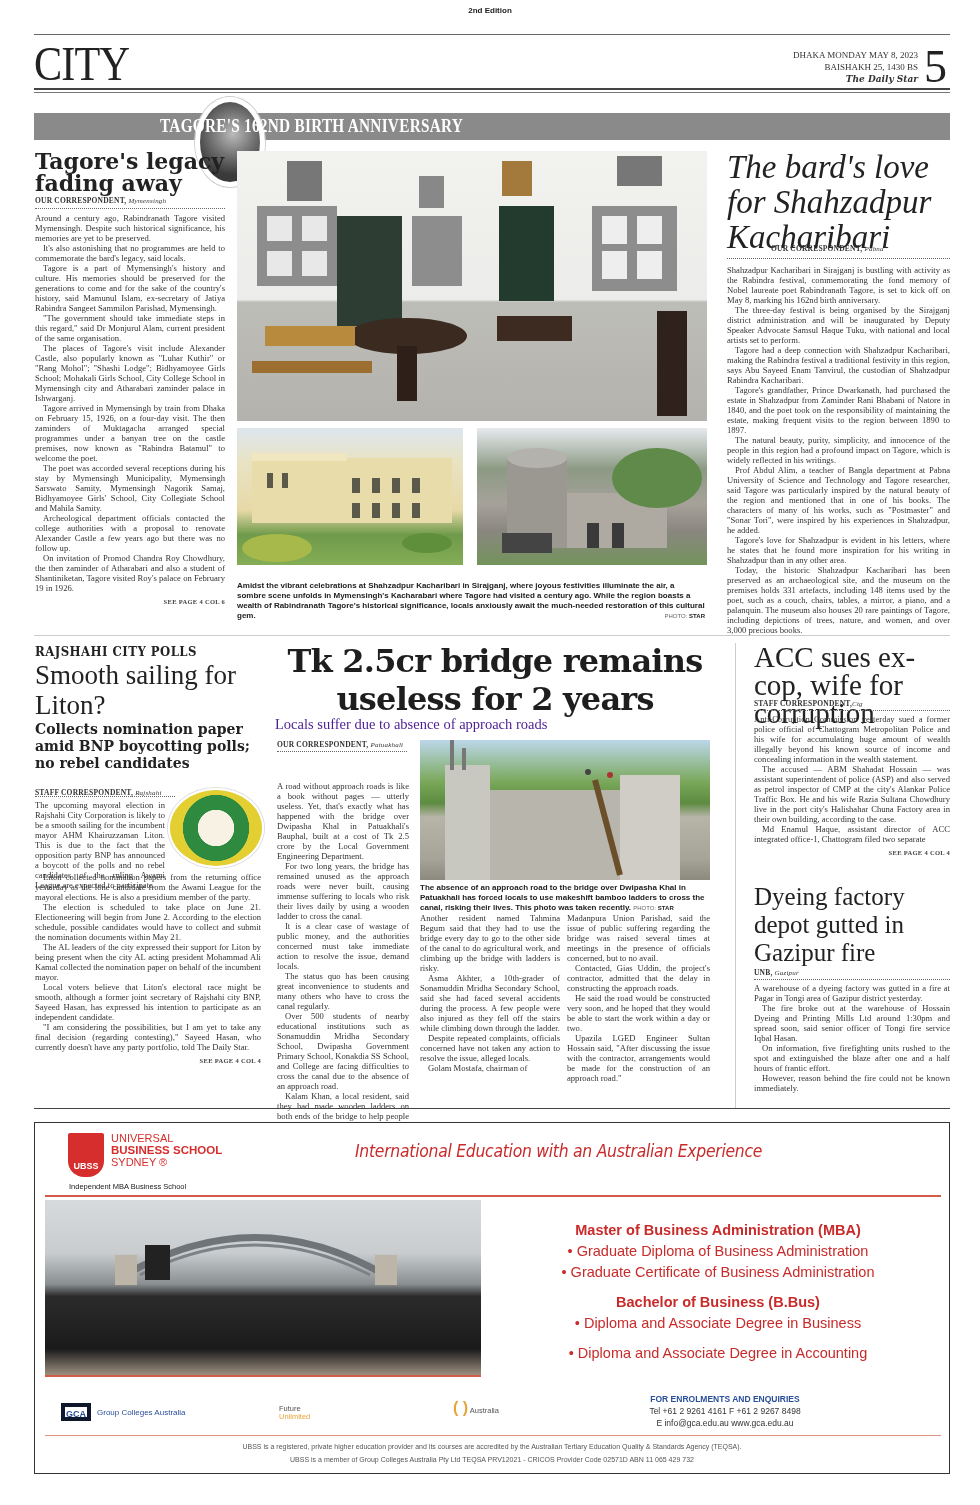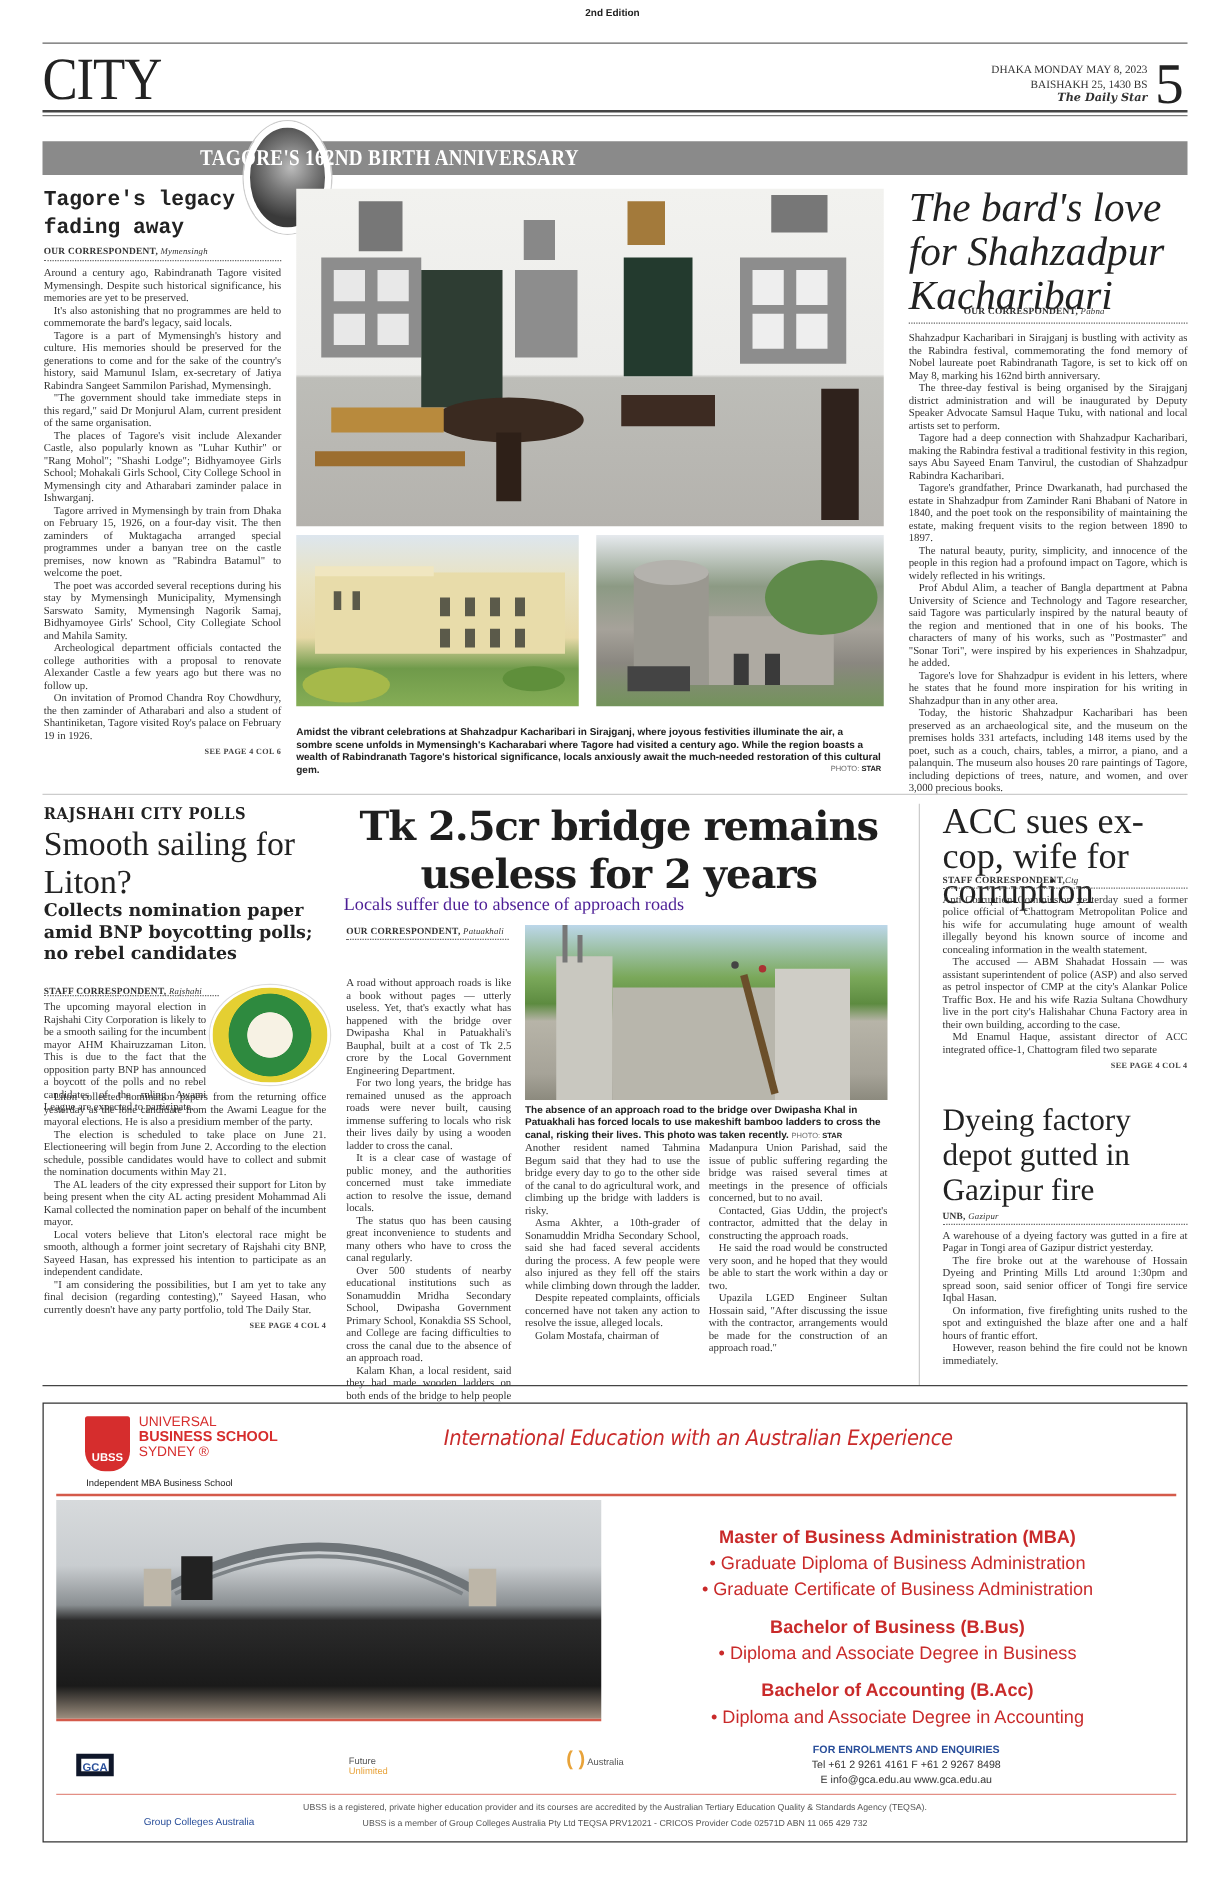--- a/index.html
+++ b/index.html
@@ -22,21 +22,21 @@
   .hl-sans { font-family: "DejaVu Serif", serif; font-weight: bold; color: #222; }
   .byline { font-size: 7.5px; font-weight: bold; letter-spacing: 0.2px; color: #333; }
   .byline i { font-weight: normal; font-style: italic; font-size: 7px; }
   .dotrule { height: 0; border-top: 1px dotted #666; }
   .body { font-size: 8.6px; line-height: 10px; text-align: justify; color: #333; }
   .body p { text-indent: 8px; }
   .body p.first { text-indent: 0; }
   .seepage { font-size: 6.5px; text-align: right; font-weight: bold; color: #444; margin-top: 4px; letter-spacing: 0.3px; }
 
   
-  .a1-hl { left: 35px; top: 150px; width: 190px; font-size: 17px; line-height: 22px; font-family: Liberation Mono, monospace; }
+  .a1-hl { left: 35px; top: 150px; width: 190px; font-size: 22px; line-height: 22px; }
   .a1-by { left: 35px; top: 196px; width: 190px; }
   .a1-rule { left: 35px; top: 208px; width: 190px; }
   .a1-body { left: 35px; top: 213px; width: 190px; }
 
   
   .photo { overflow: hidden; }
   .ph-main { left: 237px; top: 151px; width: 470px; height: 270px; background: linear-gradient(180deg, #f2f2ef 0%, #ececea 55%, #bdbdb8 56%, #b4b2ad 100%); }
   .ph-b1 { left: 237px; top: 428px; width: 226px; height: 137px; background: linear-gradient(180deg, #dde6ee 0%, #e9e3c4 25%, #e7d9a7 60%, #6f9a4a 78%, #85ad56 100%); }
   .ph-b2 { left: 477px; top: 428px; width: 230px; height: 137px; background: linear-gradient(180deg, #e6eaee 0%, #8c9a84 30%, #a6a29a 55%, #8a8780 75%, #73935b 100%); }
   .caption { left: 237px; top: 581px; width: 468px; font-family: "Liberation Sans", sans-serif; font-size: 8px; line-height: 10px; font-weight: bold; color: #222; }
@@ -97,21 +97,21 @@
   .ad-redline { left: 10px; top: 72px; width: 896px; height: 2px; background: #d45a4a; }
   .ad-headline { left: 320px; top: 18px; font-size: 17px; color: #c92a2a; font-style: italic; font-family: "DejaVu Sans", sans-serif; letter-spacing: -0.3px; transform: scaleX(0.92); transform-origin: left; }
   .ad-photo { left: 10px; top: 77px; width: 436px; height: 177px; background: linear-gradient(180deg, #d7dadc 0%, #c9cdd0 30%, #8a8f92 48%, #2b2b2b 55%, #1a1a1a 85%, #9d8f7f 100%); border-bottom: 2px solid #d45a4a; }
   .ad-courses { left: 458px; top: 97px; width: 450px; text-align: center; color: #c92a2a; }
   .ad-courses .h { font-weight: bold; font-size: 14.5px; line-height: 21px; }
   .ad-courses .i { font-size: 14.5px; line-height: 21px; }
   .ad-courses .gap { height: 9px; }
   .ad-enq { left: 520px; top: 270px; width: 340px; text-align: center; font-size: 8.5px; line-height: 12px; color: #333; }
   .ad-enq .t { color: #2a4f9a; font-weight: bold; }
   .ad-gca { left: 26px; top: 280px; width: 30px; height: 18px; border: 4px solid #0f172a; color: #2a4f9a; font-weight: bold; font-size: 9px; text-align: center; line-height: 14px; }
-  .ad-gca-text { left: 80px; top: 285px; font-size: 8px; color: #2a4f9a; margin-top: 45px; }
+  .ad-gca-text { left: 62px; top: 285px; font-size: 8px; color: #2a4f9a; }
   .ad-future { left: 244px; top: 282px; font-size: 7.5px; line-height: 8px; color: #555; }
   .ad-future span { color: #e8a33a; }
   .ad-aus { left: 418px; top: 276px; font-size: 7.5px; color: #555; }
   .ad-aus span { color: #e8a33a; font-size: 16px; font-weight: bold; }
   .ad-redline2 { left: 10px; top: 312px; width: 896px; height: 1px; background: #e38f85; }
   .ad-foot { left: 0; width: 914px; top: 317px; text-align: center; font-size: 7px; line-height: 13px; color: #555; }
 </style>
 </head>
 <body>
 
@@ -329,21 +329,20 @@
     </svg>
   </div>
   <div class="abs ad-courses">
     <div class="h">Master of Business Administration (MBA)</div>
     <div class="i">• Graduate Diploma of Business Administration</div>
     <div class="i">• Graduate Certificate of Business Administration</div>
     <div class="gap"></div>
     <div class="h">Bachelor of Business (B.Bus)</div>
     <div class="i">• Diploma and Associate Degree in Business</div>
     <div class="gap"></div>
-    <div class="h">Bachelor of Accounting (B.Acc)</div>
     <div class="i">• Diploma and Associate Degree in Accounting</div>
   </div>
   <div class="abs ad-gca">GCA</div>
   <div class="abs ad-gca-text">Group Colleges Australia</div>
   <div class="abs ad-future">
     <div>Future</div>
     <div><span>Unlimited</span></div>
   </div>
   <div class="abs ad-aus"><span>( )</span> <span style="color:#555;font-size:7.5px;font-weight:normal">Australia</span></div>
   <div class="abs ad-enq">

